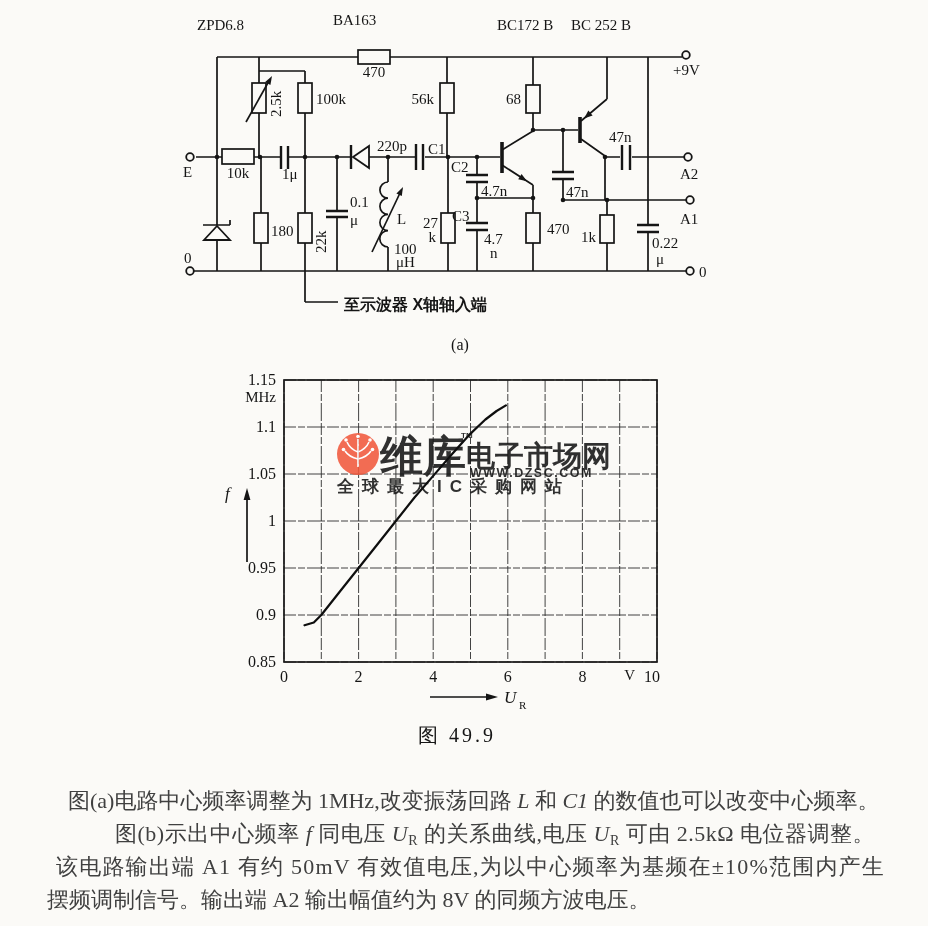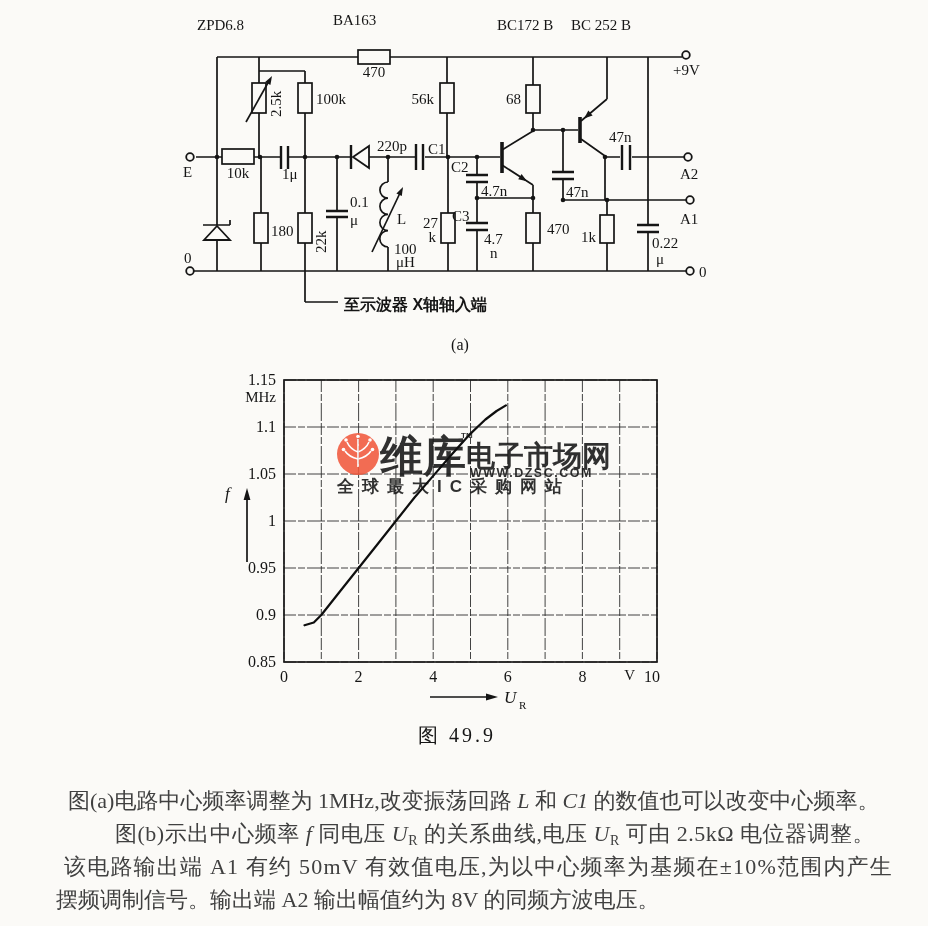--- a/index.html
+++ b/index.html
@@ -242,14 +242,14 @@
 
   <text x="418" y="742" font-size="20" letter-spacing="3">图 49.9</text>
 </svg>
 
 <div class="bodytext" style="left:68px;top:787px;">
   <span>图(a)电路中心频率调整为 1MHz,改变振荡回路 </span><span class="it">L</span><span> 和 </span><span class="it">C1</span><span> 的数值也可以改变中心频率。</span>
 </div>
 <div class="bodytext" style="left:67px;top:820px;letter-spacing:.5px;margin-left:48px;">
   <span>图(b)示出中心频率 </span><span class="it">f</span><span> 同电压 </span><span class="it">U</span><span class="sub">R</span><span> 的关系曲线,电压 </span><span class="it">U</span><span class="sub">R</span><span> 可由 2.5kΩ 电位器调整。</span>
 </div>
-<div class="bodytext" style="left:64px;top:853px;letter-spacing:1.2px;text-align:center;">该电路输出端 A1 有约 50mV 有效值电压,为以中心频率为基频在±10%范围内产生</div>
-<div class="bodytext" style="left:56px;top:886px;">摆频调制信号。输出端 A2 输出幅值约为 8V 的同频方波电压。</div>
+<div class="bodytext" style="left:56px;top:853px;letter-spacing:1.2px;text-align:center;">该电路输出端 A1 有约 50mV 有效值电压,为以中心频率为基频在±10%范围内产生</div>
+<div class="bodytext" style="left:47px;top:886px;">摆频调制信号。输出端 A2 输出幅值约为 8V 的同频方波电压。</div>
 
 </body></html>

